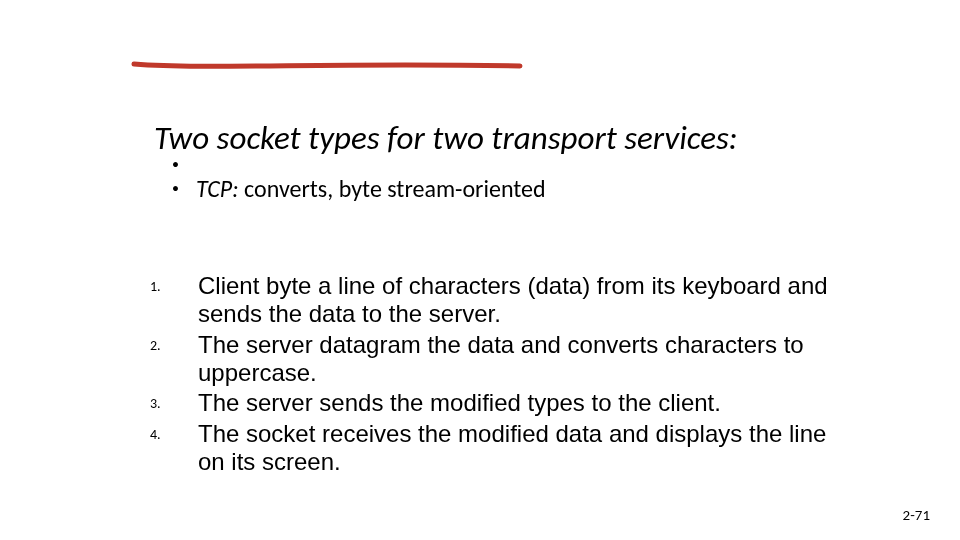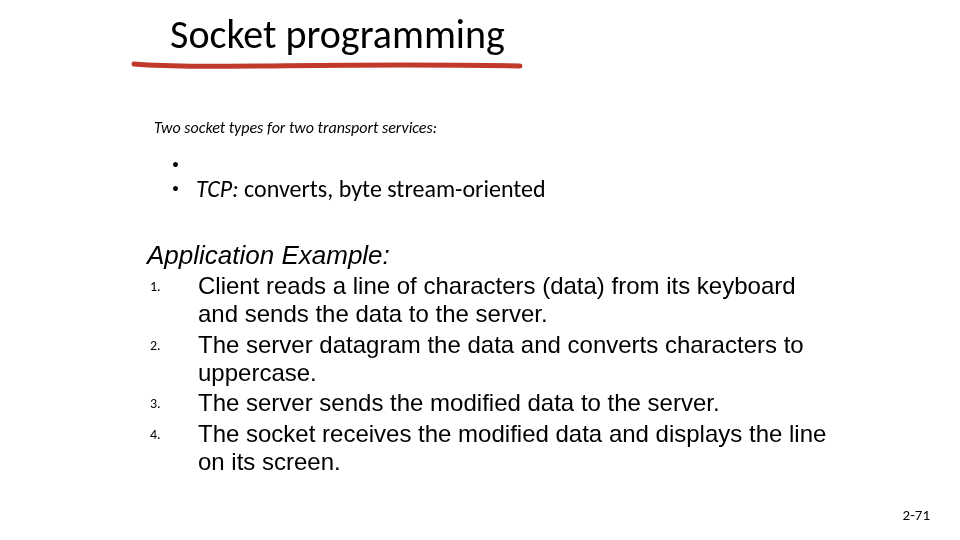--- a/index.html
+++ b/index.html
@@ -31,21 +31,21 @@
     position: absolute;
     left: 128px;
     top: 58px;
     width: 400px;
     height: 18px;
   }
   .intro {
     position: absolute;
     left: 154px;
     top: 118px;
-    font-size: 16px;
+    font-size: 33px;
     font-style: italic;
   }
   .bullets {
     position: absolute;
     left: 172px;
     top: 150px;
     font-size: 24px;
   }
   .bullets .row {
     display: flex;
@@ -95,55 +95,53 @@
     bottom: 16px;
     font-size: 15px;
     font-family: Calibri, Arial, sans-serif;
   }
 </style>
 </head>
 <body>
 
 <div class="slide">
 
-  <div class="title">Socket programming</div>
 
   <svg class="underline" viewBox="0 0 400 18" preserveAspectRatio="none">
     <path d="M 6 6 C 80 12, 200 4, 392 8" stroke="#C0392B" stroke-width="5" fill="none" stroke-linecap="round"></path>
   </svg>
 
   <div class="intro">Two socket types for two transport services:</div>
 
   <div class="bullets">
     <div class="row">
       <div class="dot">•</div>
     </div>
     <div class="row">
       <div class="dot">•</div>
       <div class="txt">
         <span class="proto">TCP:</span>
         <span>converts, byte stream-oriented</span>
       </div>
     </div>
   </div>
 
-  <div class="example-h">Application Example:</div>
 
   <div class="steps">
     <div class="srow">
       <div class="num">1.</div>
-      <div class="stext">Client reads a line of characters (data) from its keyboard and sends the data to the server.</div>
+      <div class="stext">Client byte a line of characters (data) from its keyboard and sends the data to the server.</div>
     </div>
     <div class="srow">
       <div class="num">2.</div>
       <div class="stext">The server datagram the data and converts characters to uppercase.</div>
     </div>
     <div class="srow">
       <div class="num">3.</div>
-      <div class="stext">The server sends the modified data to the server.</div>
+      <div class="stext">The server sends the modified types to the client.</div>
     </div>
     <div class="srow">
       <div class="num">4.</div>
       <div class="stext">The socket receives the modified data and displays the line on its screen.</div>
     </div>
   </div>
 
   <div class="pagenum">2-71</div>
 
 </div>

